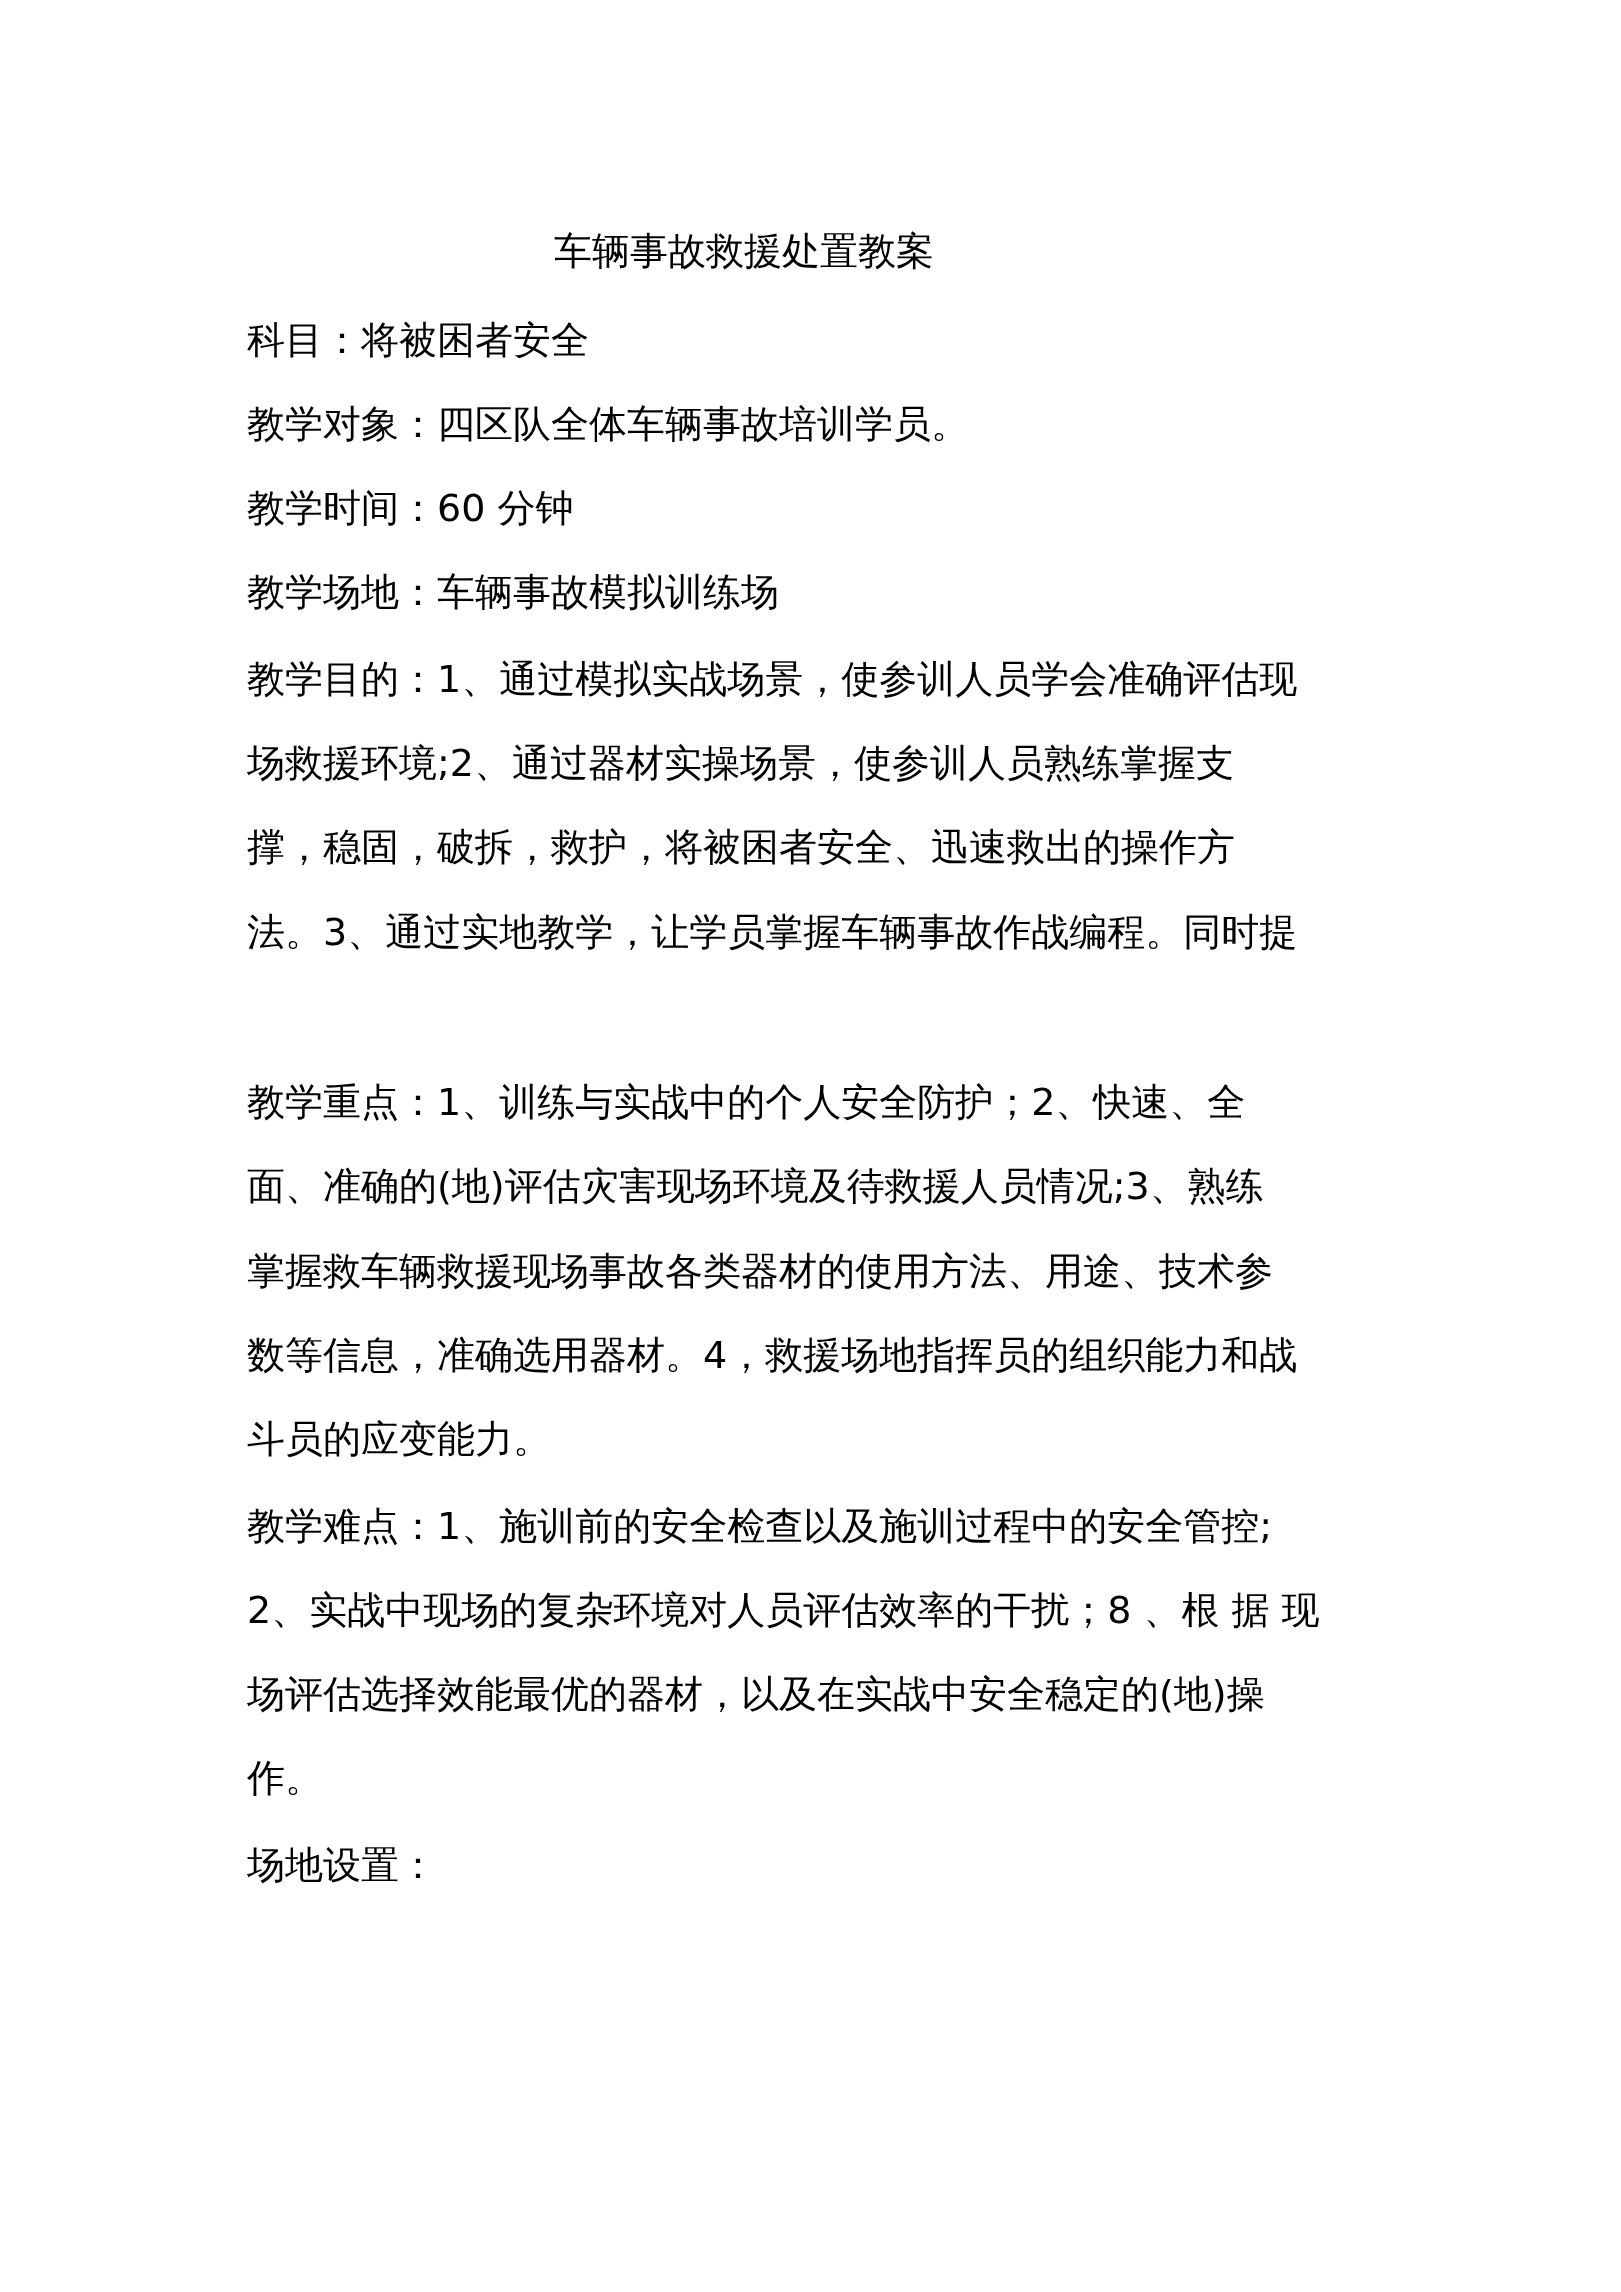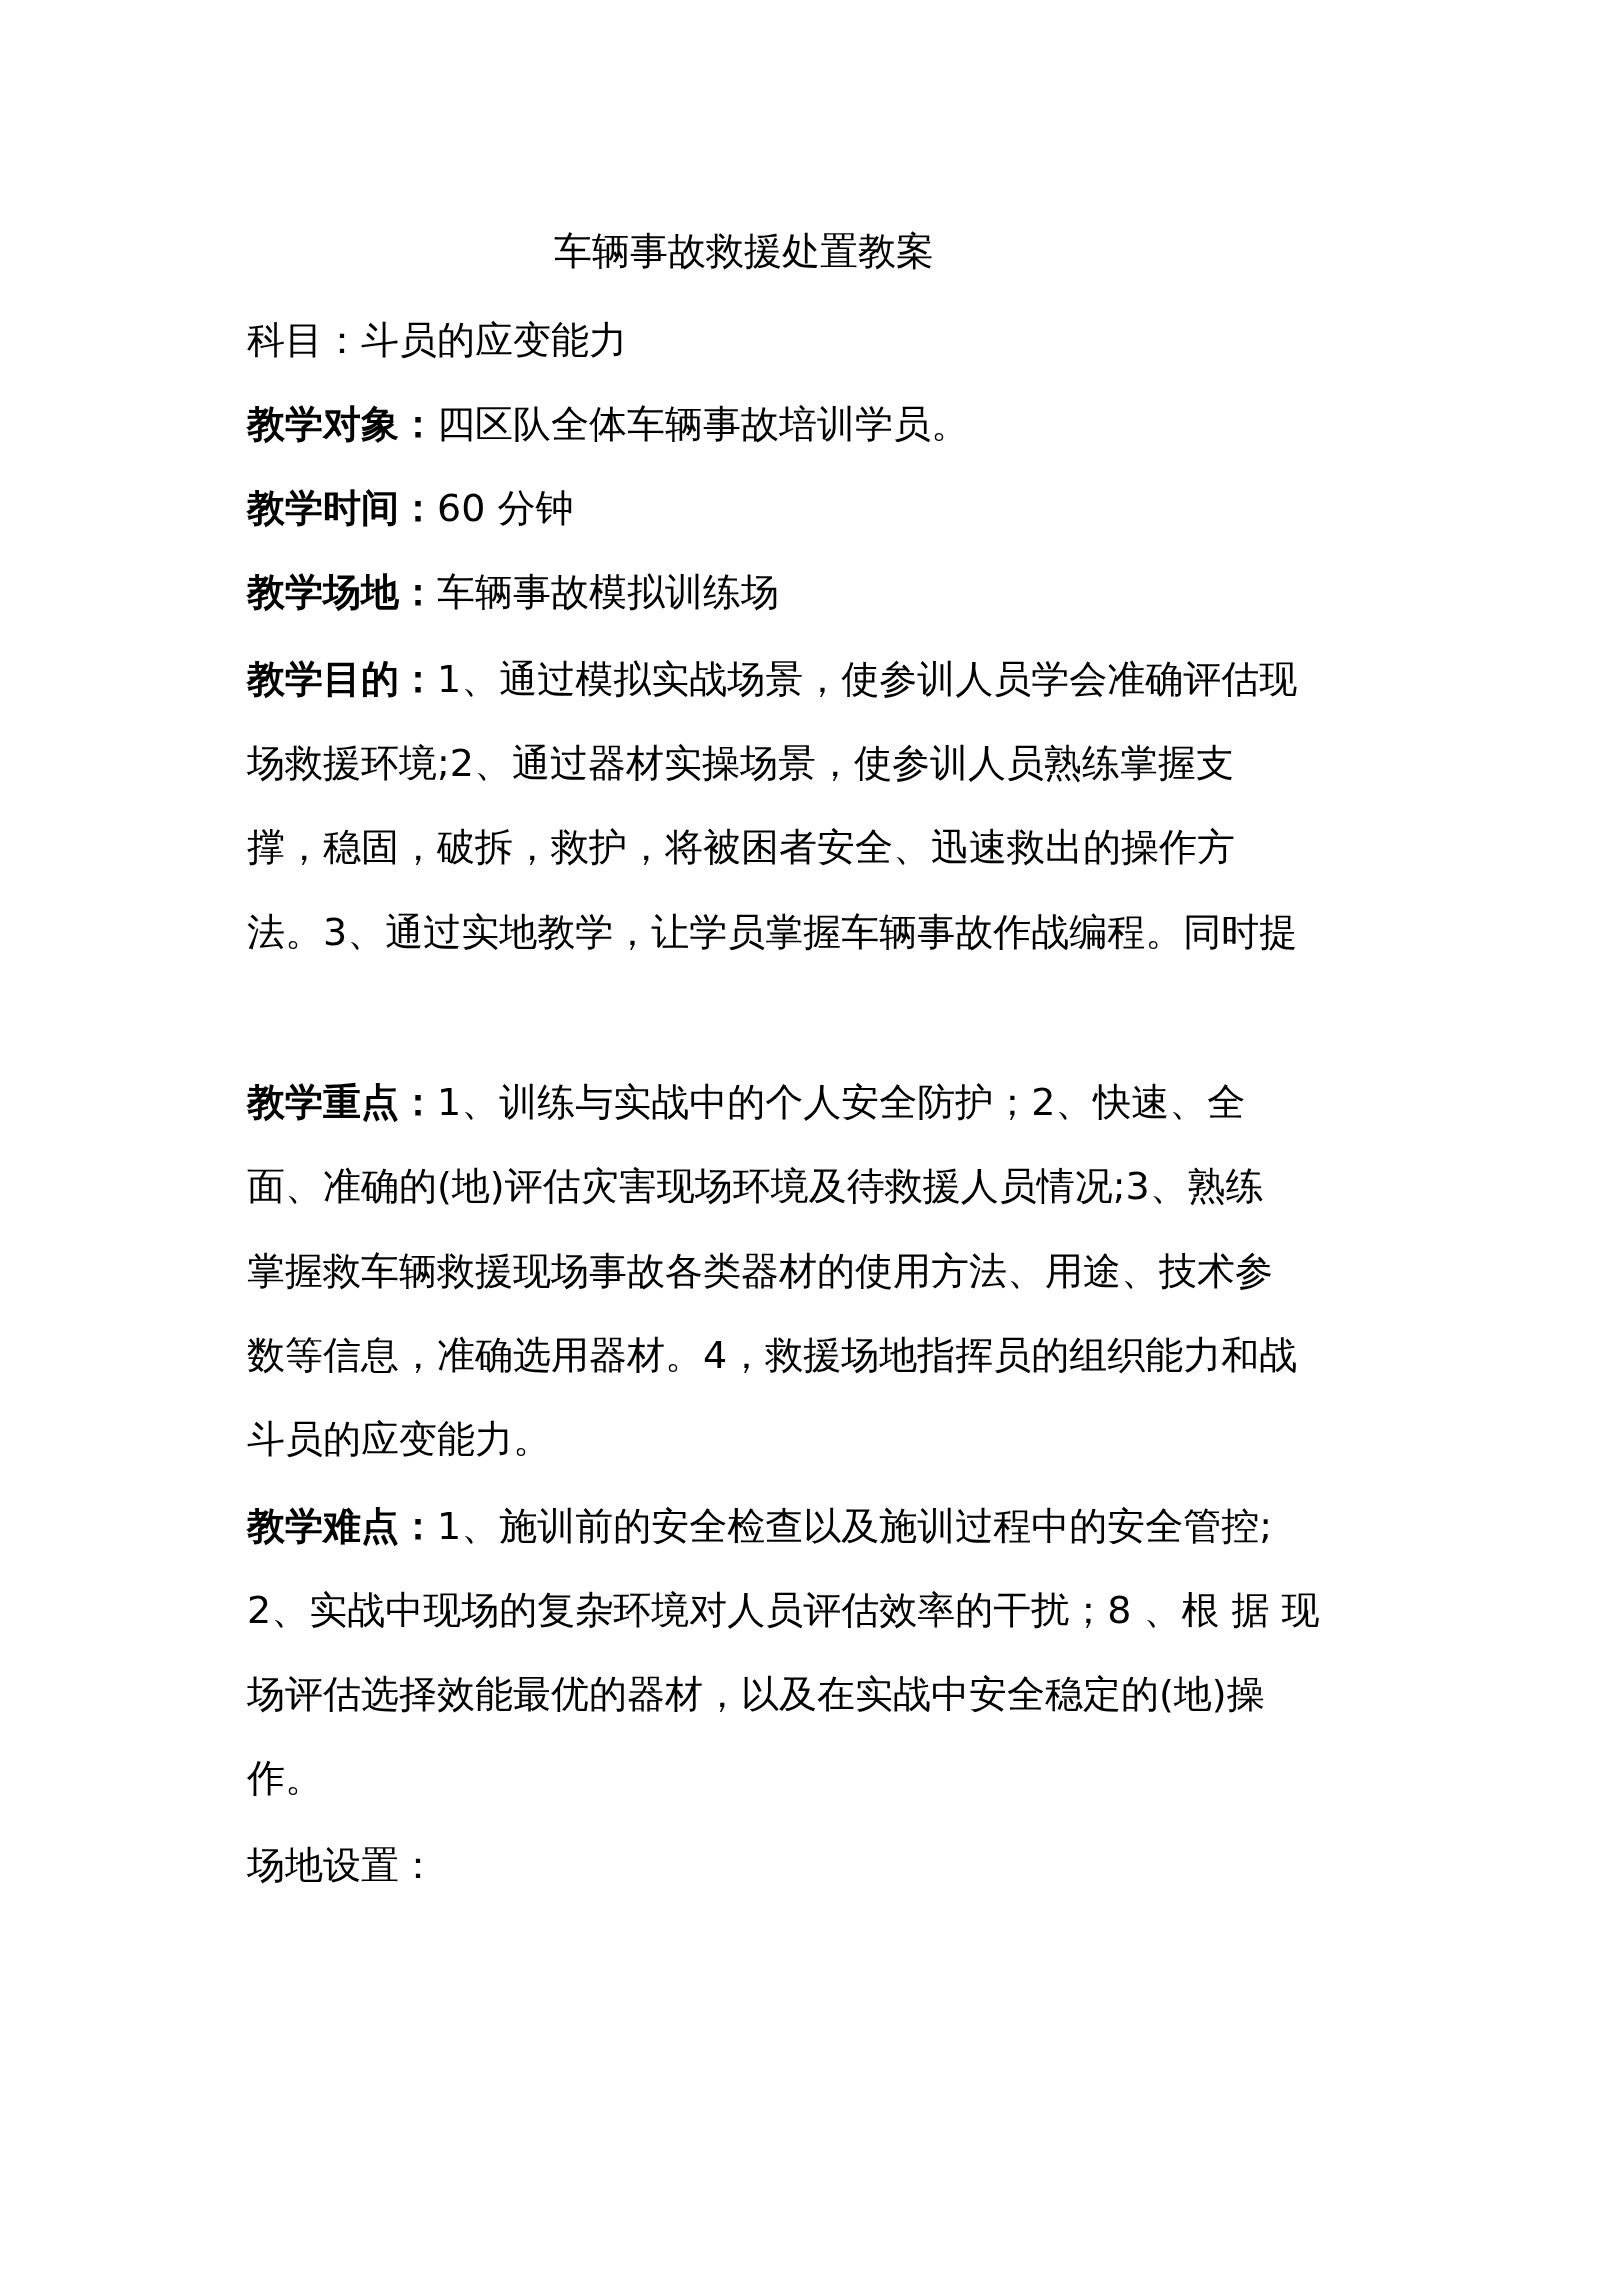--- a/index.html
+++ b/index.html
@@ -2,30 +2,30 @@
 <html><head>
 <meta charset="utf-8">
 <style>
   html, body { margin:0; padding:0; background:#ffffff; }
   body { width:1621px; height:2293px; position:relative; overflow:hidden;
          font-family:"DejaVu Sans", "Liberation Sans", sans-serif; color:#000; }
   .page { position:absolute; left:0; top:0; width:1621px; height:2293px; background:#fff; }
   .title { position:absolute; top:227px; left:0; width:1488px; text-align:center;
            font-size:38px; line-height:49px; }
   .line { position:absolute; left:247px; font-size:38px; line-height:49px; white-space:nowrap; }
-  .lbl { font-weight:bold;margin-top:20px; }
+  .lbl { font-weight:normal;margin-top:20px; }
 </style>
 </head>
 <body>
 
 <div class="page">
   <div class="title">车辆事故救援处置教案</div>
 
   <div class="line" style="top:316px">
-    <span class="lbl"></span><span>科目：斗员的应变能力</span>
+    <span class="lbl"></span><span>科目：将被困者安全</span>
   </div>
   <div class="line" style="top:400px">
     <span class="lbl">教学对象：</span><span>四区队全体车辆事故培训学员。</span>
   </div>
   <div class="line" style="top:484px">
     <span class="lbl">教学时间：</span><span>60 分钟</span>
   </div>
   <div class="line" style="top:568px">
     <span class="lbl">教学场地：</span><span>车辆事故模拟训练场</span>
   </div>

